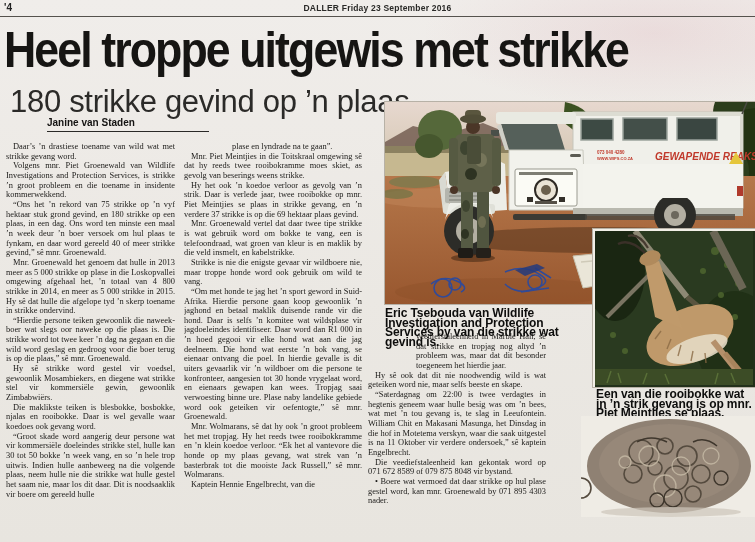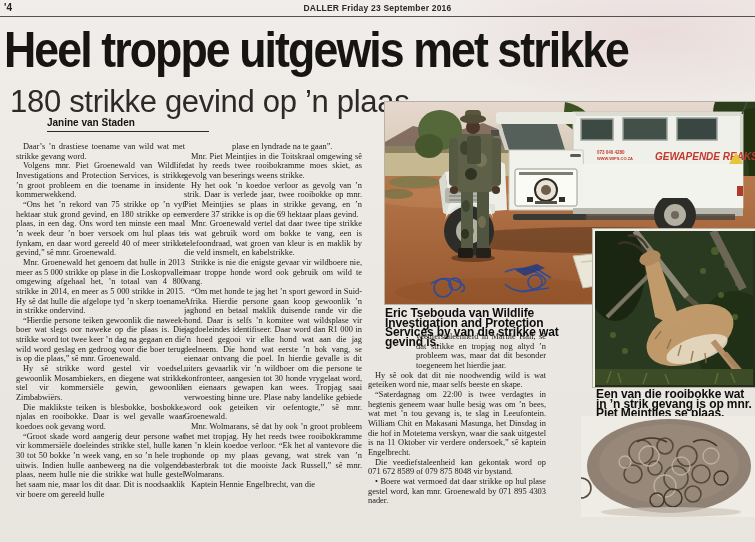--- a/index.html
+++ b/index.html
@@ -27,21 +27,21 @@
     font-family:"Liberation Sans",sans-serif; font-weight:normal; font-size:31px;
     letter-spacing:-.3px; color:#2b2a28;text-align:right;
   }
   .byline{
     position:absolute; left:7px; top:117px; width:162px;
     font-family:"Liberation Sans",sans-serif; font-weight:bold; font-size:10px; color:#141312;
     border-bottom:1.5px solid #2a2927; padding-bottom:3px;margin-left:40px;
   }
   .col{position:absolute; top:142px; height:400px; overflow:hidden;
        font-size:8.4px; line-height:9.65px; text-align:justify; color:#1b1a18;}
-  .col1{left:16px;   width:169px;}
+  .col1{left:6px;   width:169px;}
   .col2{left:184px; width:178px;}
   .col3{left:368px; top:332px; width:178px; height:210px;}
   .col p{margin:0; text-indent:7px;}
   .col p.noind{text-indent:0;padding-left:48px;}
   .photo{position:absolute; outline:1px solid #b7b1a6;}
   .photo-main{left:385px; top:102px; width:370px; height:202px; background:#cdbfae;}
   .photo-impala{left:593px; top:229px; width:162px; height:158px; background:#22301a;
                 border-left:2px solid #f2efe7; border-top:2px solid #f2efe7; box-sizing:border-box;}
   .photo-snares{left:581px; top:416px; width:174px; height:101px; background:#efece5; outline:none;}
   .caption{position:absolute; font-family:"Liberation Sans",sans-serif; font-weight:bold;

